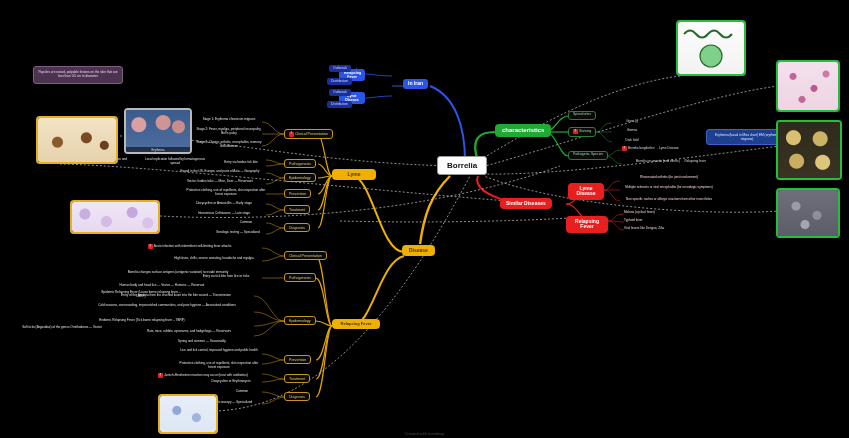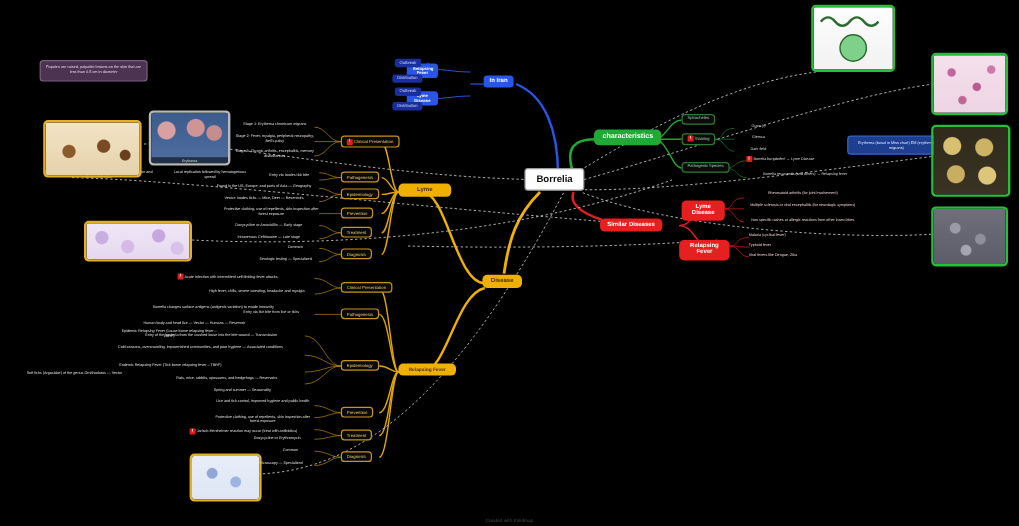--- a/index.html
+++ b/index.html
@@ -1,18 +1,18 @@
 <!DOCTYPE html>
 <html><head>
 <meta charset="utf-8">
 <style>
   html,body{margin:0;padding:0;background:#000;}
   body{width:849px;height:438px;overflow:hidden;position:relative;
        font-family:"Liberation Sans","DejaVu Sans",sans-serif;color:#e8e8e8;}
-  #canvas{position:absolute;inset:0;}
+  #canvas{position:absolute;inset:0;margin-top:16px;}
   svg.links{position:absolute;left:0;top:0;width:849px;height:438px;pointer-events:none;}
   .node{position:absolute;box-sizing:border-box;text-align:center;line-height:1.15;}
   .n-center{background:#fdfdfd;color:#111;border:1px solid #999;border-radius:3px;
      font-size:8px;font-weight:bold;padding:4px 9px;}
   .n-green{background:#1faa35;color:#fff;border-radius:4px;font-size:6px;font-weight:bold;padding:3px 7px;}
   .n-red{background:#e81f1f;color:#fff;border-radius:4px;font-size:5px;font-weight:bold;padding:2.5px 6px;}
   .n-yellow{background:#f0b000;color:#4a3400;border-radius:4px;font-size:5px;font-weight:bold;padding:2.5px 7px;}
   .n-blue{background:#2a56e8;color:#fff;border-radius:3px;font-size:5px;font-weight:bold;padding:2px 5px;}
   .n-blue-s{background:#1b2f9c;color:#cfd8ff;border-radius:2px;font-size:3.4px;padding:1.5px 4px;}
   .n-outline-y{background:#0a0a0a;border:1px solid #c8941a;border-radius:3px;color:#e9c96a;

